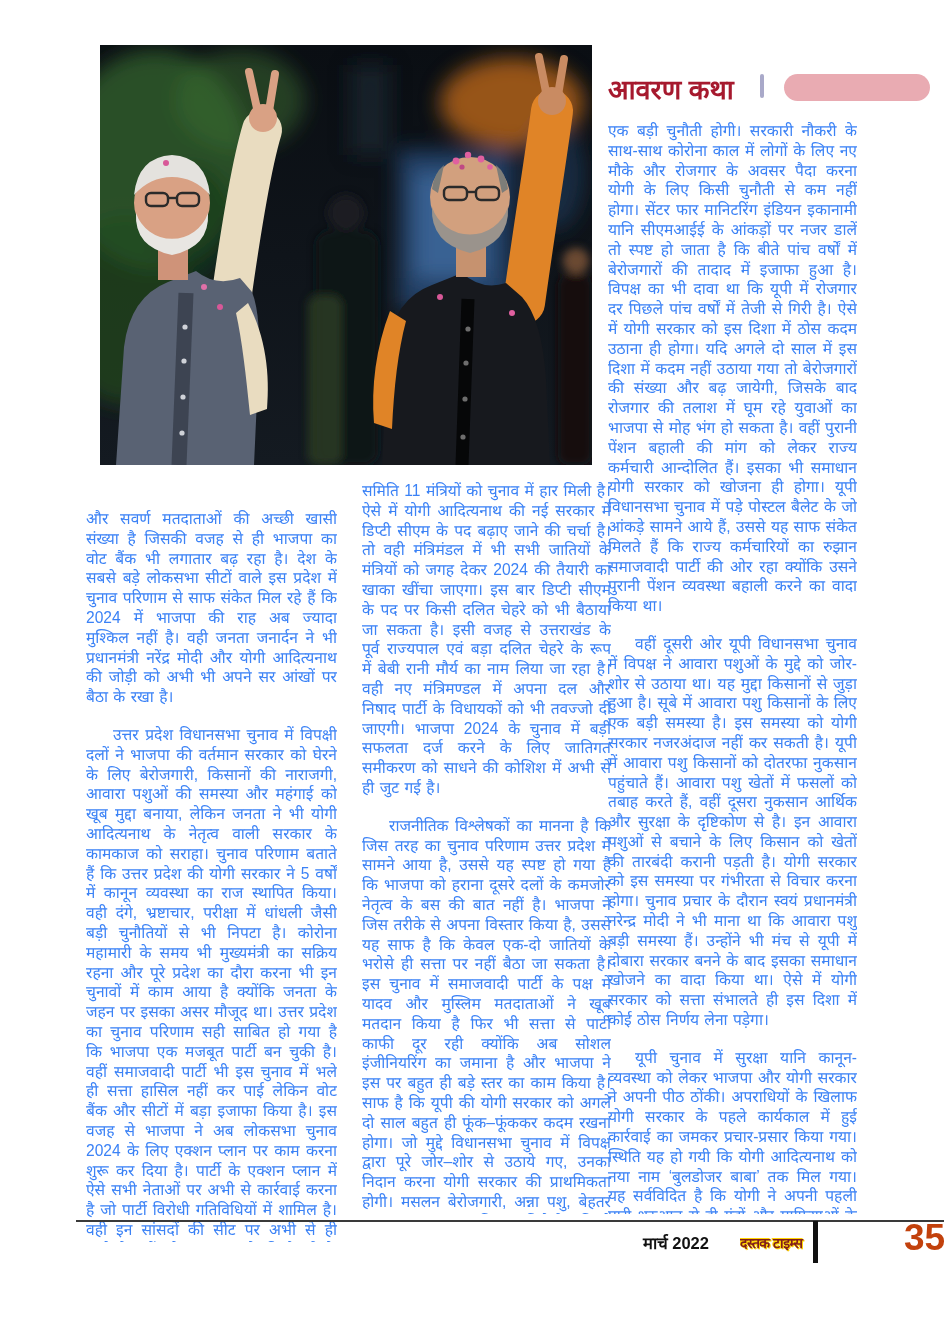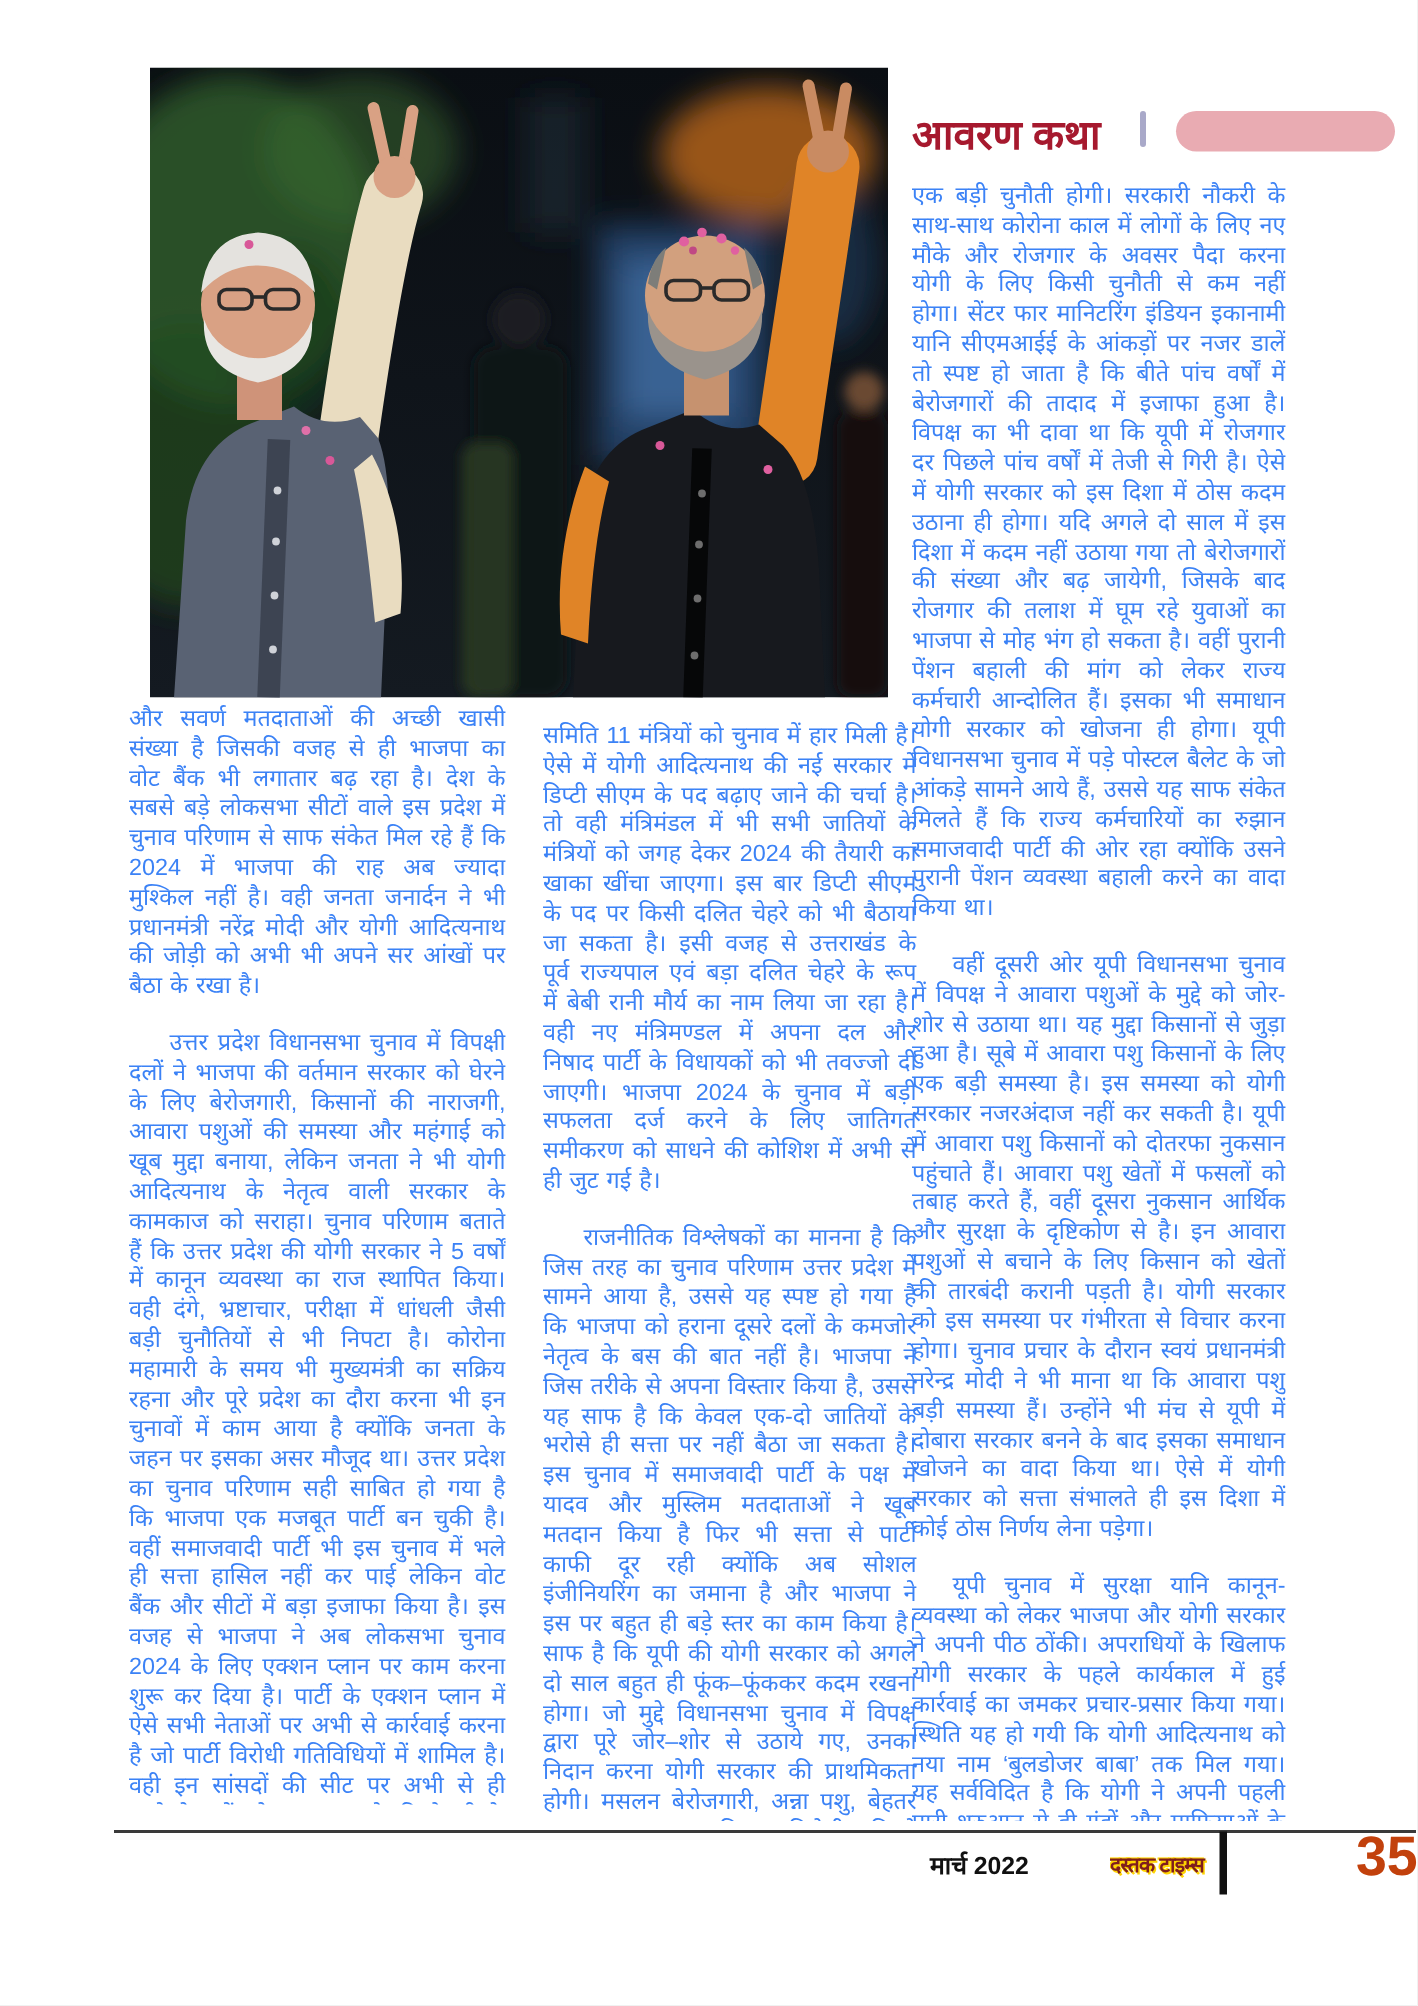--- a/index.html
+++ b/index.html
@@ -14,26 +14,26 @@
   .section-header{position:absolute;left:608px;top:74px;width:337px;height:34px;
     display:flex;align-items:flex-start;}
   .section-title{font-size:27px;font-weight:bold;color:#a6192e;line-height:32px;white-space:nowrap;}
   .divider-bar{width:4px;height:24px;background:#a9a9c9;border-radius:2px;margin-left:26px;flex:0 0 auto;}
   .capsule{width:146px;height:27px;background:#e9abb2;border-radius:14px;margin-left:20px;flex:0 0 auto;}
   
   .col{position:absolute;overflow:hidden;}
   .col p{margin:0;font-size:15.6px;line-height:19.8px;text-align:justify;
     word-spacing:1px;color:#3b82f6;}
   .col p.ind{text-indent:27px;margin-top:18px;}
-  .col1{left:86px;top:470px;width:251px;height:733px;}
+  .col1{left:86px;top:509px;width:251px;height:733px;}
   .col2{left:362px;top:481px;width:249px;height:733px;}
   .col3{left:608px;top:121px;width:249px;height:1093px;}
   
   .footer-rule{position:absolute;left:76px;top:1220px;width:868px;height:2px;background:#3a3a3a;}
-  .footer-month{position:absolute;left:620px;top:1231px;width:112px;text-align:left;
+  .footer-month{position:absolute;left:620px;top:1231px;width:112px;text-align:center;
     font-size:16.5px;font-weight:bold;color:#111;}
   .footer-logo{position:absolute;left:740px;top:1233px;width:74px;height:22px;
     font-size:14px;font-weight:900;color:#7f1d1d;white-space:nowrap;overflow:hidden;
     text-shadow:0 0 1px #ffd400,1px 1px 0 #ffd400,-1px -1px 0 #ffd400;letter-spacing:-0.5px;}
   .footer-pagebar{position:absolute;left:813px;top:1221px;width:5px;height:42px;background:#111;}
   .footer-pagenum{position:absolute;left:868px;top:1217px;font-size:37px;font-weight:bold;color:#c2410c;line-height:42px;margin-left:36px;}
 </style>
 </head>
 <body>
 

